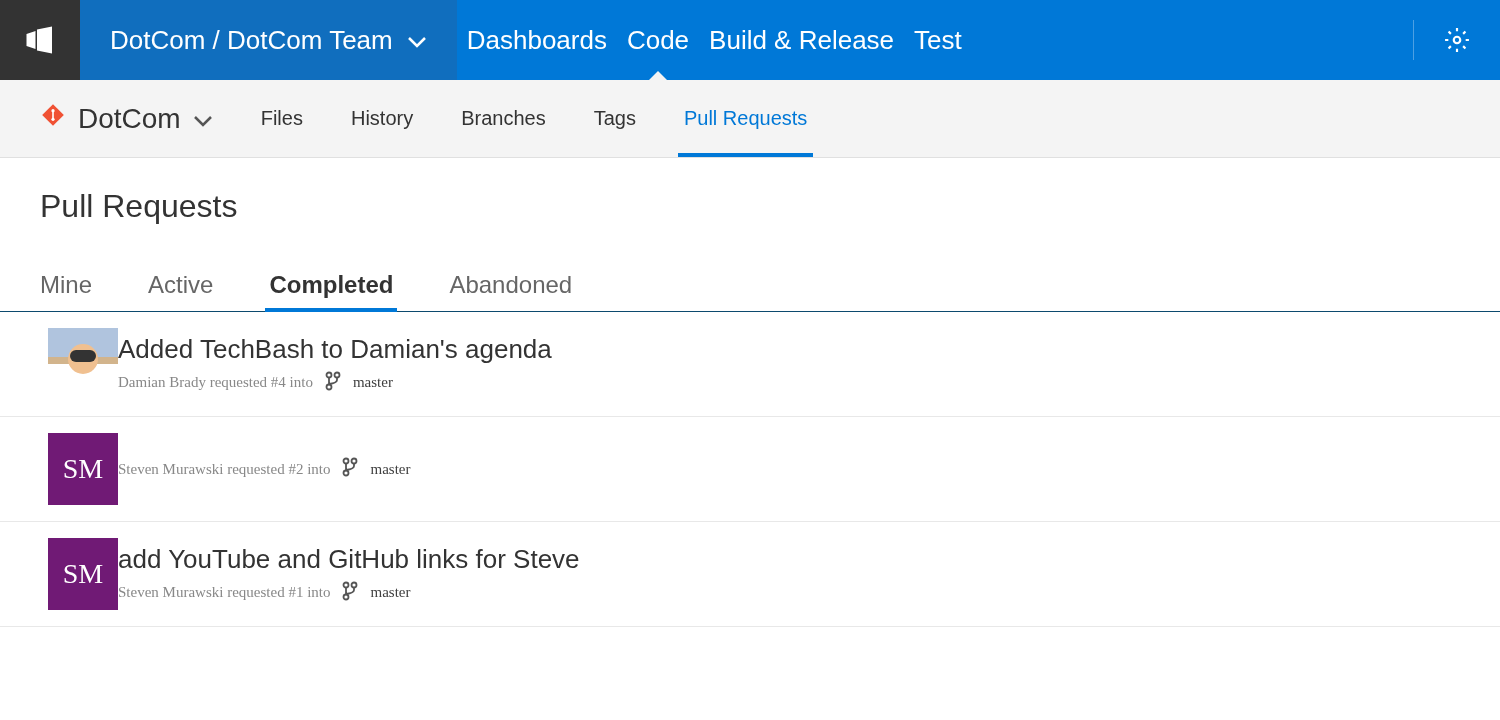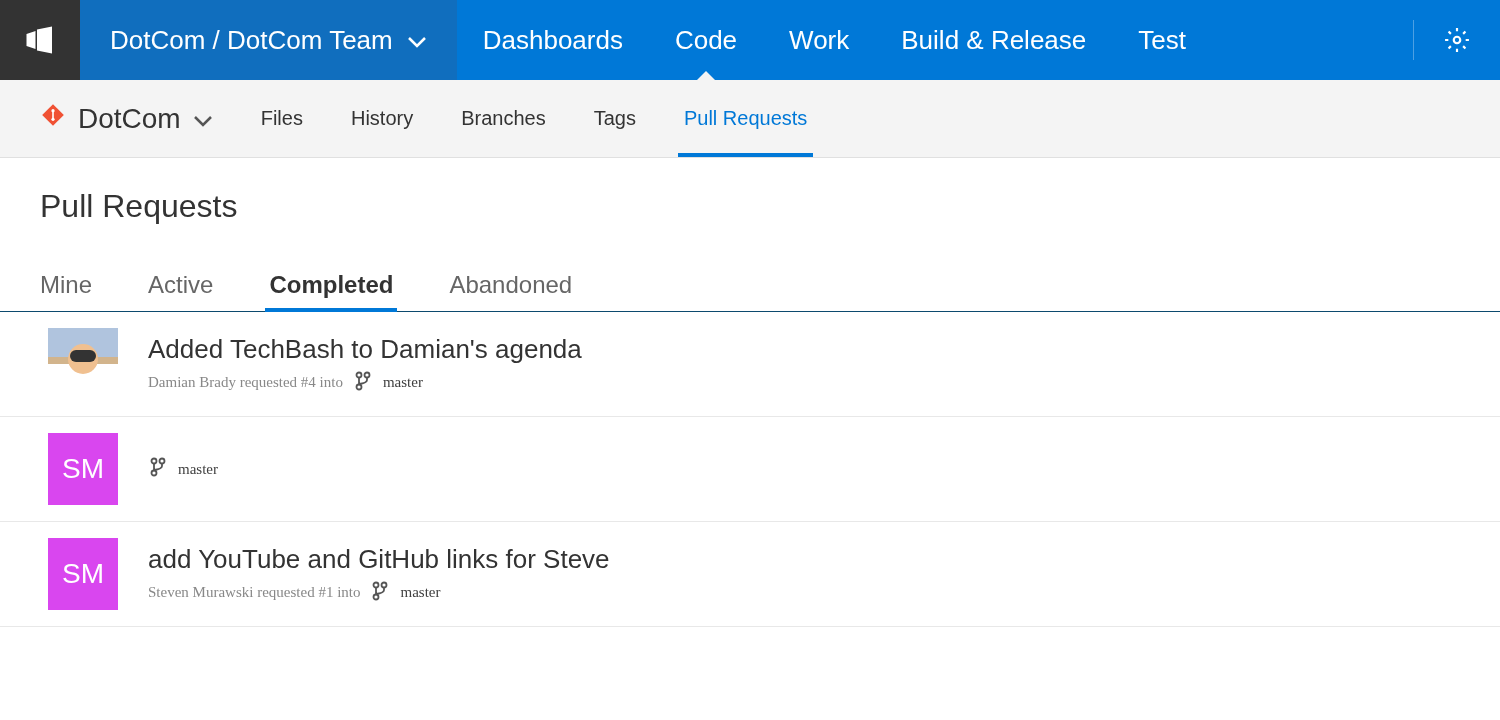--- a/index.html
+++ b/index.html
@@ -42,21 +42,21 @@
       cursor: pointer;
     }
     .nav-items {
       display: flex;
       align-items: stretch;
       flex: 1;
     }
     .nav-item {
       display: flex;
       align-items: center;
-      padding: 0 26px;
+      padding: 0 10px;
       font-size: 26px;
       font-weight: 400;
       cursor: pointer;
       position: relative;
     }
     .nav-item.active::after {
       content: '';
       position: absolute;
       bottom: -1px;
       left: 50%;
@@ -162,21 +162,20 @@
     }
     .pr-list {
       margin-left: -40px;
       margin-right: -40px;
     }
     .pr-row {
       display: flex;
       align-items: center;
       padding: 16px 48px;
       border-bottom: 1px solid #e8e8e8;
-      gap: 30px;
       cursor: pointer;
     }
     .avatar {
       width: 70px;
       height: 72px;
       flex-shrink: 0;
       display: flex;
       align-items: center;
       justify-content: center;
       font-size: 28px;
@@ -204,21 +203,22 @@
       position: absolute;
       top: 22px;
       left: 50%;
       transform: translateX(-50%);
       width: 26px;
       height: 12px;
       background: #333;
       border-radius: 6px;
     }
     .avatar.initials {
-      background: #d946ef;
+      background: #701a75;
+      font-family: Liberation Serif, serif;
     }
     .pr-info {
       flex: 1;
     }
     .pr-title {
       font-size: 26px;
       color: #333;
       margin-bottom: 6px;
     }
     .pr-meta {
@@ -258,23 +258,20 @@
         <path d="M2 2 L10 10 L18 2"></path>
       </svg>
     </span>
   </div>
   <div class="nav-items">
     <div class="nav-item">
       <span>Dashboards</span>
     </div>
     <div class="nav-item active">
       <span>Code</span>
-    </div>
-    <div class="nav-item">
-      <span>Work</span>
     </div>
     <div class="nav-item">
       <span>Build &amp; Release</span>
     </div>
     <div class="nav-item">
       <span>Test</span>
     </div>
   </div>
   <div class="nav-separator"></div>
   <div class="nav-settings">
@@ -357,20 +354,21 @@
         </div>
       </div>
     </div>
 
     <div class="pr-row">
       <div class="avatar initials">
         <span>SM</span>
       </div>
       <div class="pr-info">
         <div class="pr-meta">
+          <span>Steven Murawski requested #2 into</span>
           <span class="branch-icon">
             <svg viewBox="0 0 16 20" fill="none" stroke="#555" stroke-width="1.8">
               <circle cx="4" cy="4" r="2.5"></circle>
               <circle cx="12" cy="4" r="2.5"></circle>
               <circle cx="4" cy="16" r="2.5"></circle>
               <path d="M4 6.5 V13.5 M12 6.5 V9 Q12 12 4 13"></path>
             </svg>
           </span>
           <span class="branch-name">master</span>
         </div>

